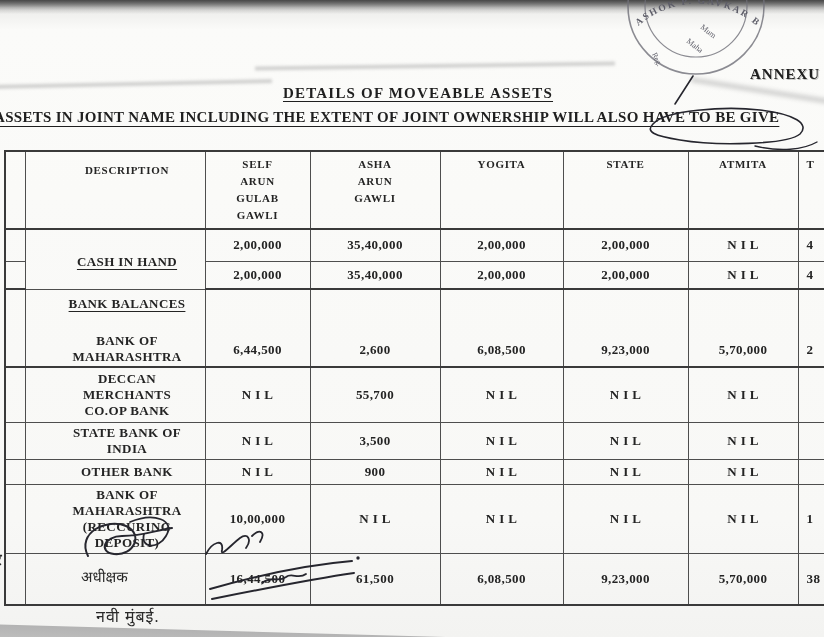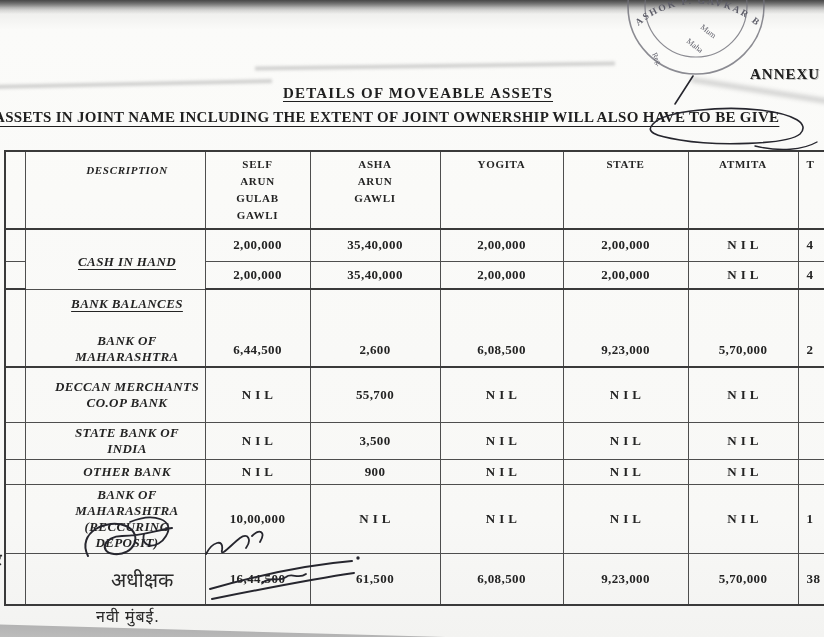--- a/index.html
+++ b/index.html
@@ -28,37 +28,37 @@
     font-size:15px;letter-spacing:.3px;text-decoration:underline;text-underline-offset:4px;}
   
   .tablewrap{position:absolute;left:4px;top:150px;width:860px;}
   table.assets{border-collapse:collapse;table-layout:fixed;width:858px;}
   table.assets td{border:1px solid #4e4e4e;font-size:13px;font-weight:bold;
     text-align:center;vertical-align:middle;letter-spacing:.4px;padding:2px 4px;
     white-space:pre-line;color:#242424;}
   table.assets{border:2px solid #3a3a3a;}
   tr.hdr td{font-size:11px;letter-spacing:.7px;vertical-align:top;padding-top:4px;
     line-height:1.55;border-bottom:2px solid #3a3a3a;}
-  td.c-desc{text-align:left;padding-left:28px !important;font-style:italic;}
+  td.c-desc{text-align:left;padding-left:28px !important;}
   tr.hdr td.c-desc{padding-top:10px;}
   .u{text-decoration:underline;text-underline-offset:3px;}
   td.cut{text-align:left !important;padding-left:8px !important;}
   tr.r-cash td{border-bottom-width:1px;}
   tr.r-casht td{border-bottom:2px solid #3a3a3a;}
   td.rowspan-label{vertical-align:top;padding-top:8px !important;}
   tr.r-bank td{border-bottom:2px solid #3a3a3a;}
   tr.r-bank td.val{vertical-align:bottom;padding-bottom:8px;margin-top:32px;}
   td.banklabels{vertical-align:top;padding-top:6px !important;line-height:1.2;}
   td.banklabels .gap{display:block;height:22px;}
   tr.r-total td{border-top:1.5px solid #3f3f3f;}
   
   .dev{position:absolute;font-family:"Liberation Serif","DejaVu Sans",serif;color:#2a2a2a;}
   .frag{left:-5px;top:548px;font-size:16px;font-weight:bold;}
   .l1{left:34px;top:546px;font-size:15px;letter-spacing:1px;}
-  .l2{left:111px;top:566px;font-size:20px;}
+  .l2{left:81px;top:566px;font-size:15px;}
   .l3{left:26px;top:584px;font-size:16px;letter-spacing:1px;}
   .l4{left:96px;top:605px;font-size:16px;letter-spacing:1px;}
   svg{position:absolute;overflow:visible;}
   .ink{stroke:#26262e;fill:none;stroke-linecap:round;stroke-linejoin:round;}
   .stampink{fill:#5d5d68;}
 </style>
 </head>
 <body>
 
 <div class="page">

